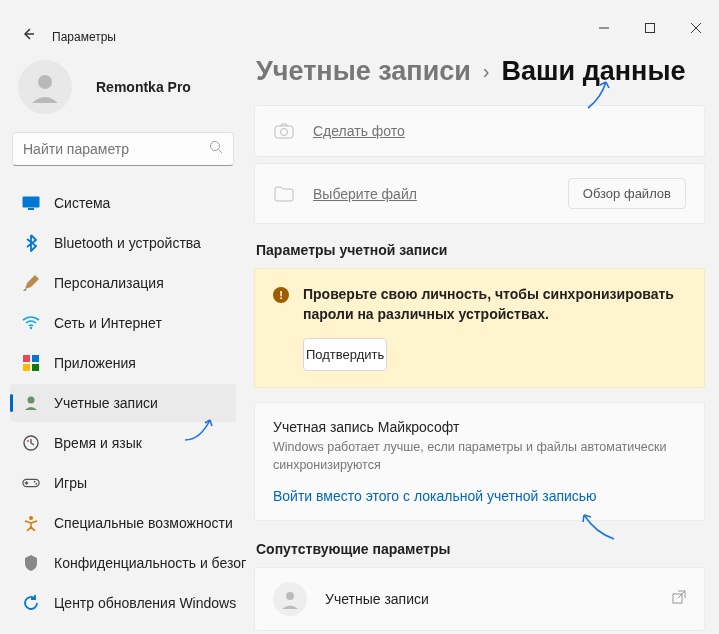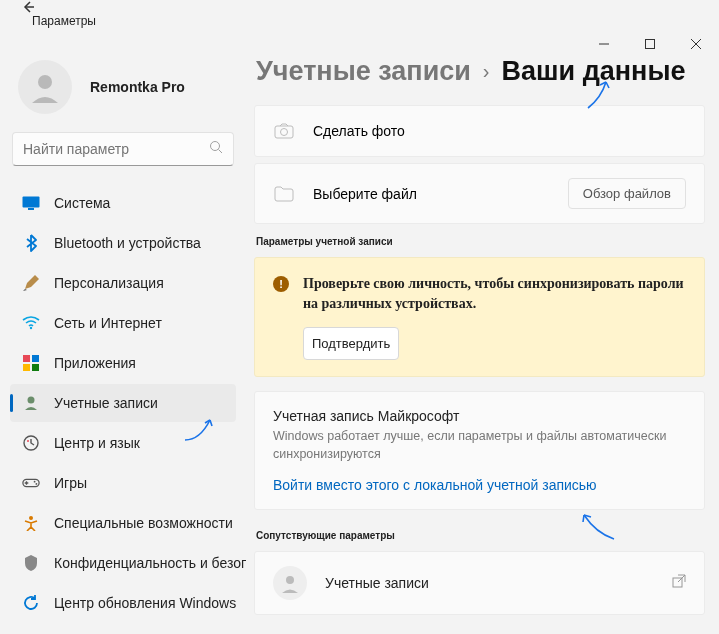--- a/index.html
+++ b/index.html
@@ -1,27 +1,27 @@
 <!DOCTYPE html>
 <html><head>
 <meta charset="utf-8">
 <style>
   * { box-sizing: border-box; margin: 0; padding: 0; font-family: "Segoe UI", -apple-system, sans-serif; }
   body { width: 719px; height: 634px; background: #f3f3f3; overflow: hidden; position: relative; }
 
-  .titlebar { height: 44px; display: flex; align-items: flex-start; padding: 0 0 0 18px; flex-direction: column; }
+  .titlebar { height: 44px; display: flex; align-items: flex-end; padding: 8px 0 0 18px; }
   .back-btn { width: 20px; height: 20px; display: flex; align-items: center; justify-content: center; cursor: pointer; }
   .title { margin-left: 14px; font-size: 12px; color: #222; }
   .win-controls { margin-left: auto; display: flex; }
   .win-btn { width: 46px; height: 32px; display: flex; align-items: center; justify-content: center; cursor: pointer; }
 
   .layout { display: flex; height: calc(100% - 44px); }
 
   .sidebar { width: 246px; padding: 8px 10px 0 10px; overflow: hidden; }
-  .user-area { display: flex; align-items: center; gap: 18px; padding: 8px 4px 18px 8px; }
+  .user-area { display: flex; align-items: center; gap: 24px; padding: 8px 4px 18px 8px; }
   .avatar { width: 54px; height: 54px; border-radius: 50%; background: #e8e8e8; display: flex; align-items: center; justify-content: center; }
   .user-name { font-size: 14px; font-weight: 600; color: #222; }
 
   .search { margin: 0 2px 18px 2px; height: 34px; background: #fcfcfc; border: 1px solid #e2e2e2; border-bottom: 1px solid #999; border-radius: 4px; display: flex; align-items: center; padding: 0 10px; }
   .search input { border: none; outline: none; flex: 1; background: transparent; font-size: 14px; color: #4d7c0f; }
   .search-icon { opacity: .55; }
 
   .nav { display: flex; flex-direction: column; gap: 2px; }
   .nav-item { height: 38px; display: flex; align-items: center; gap: 14px; padding: 0 10px 0 12px; border-radius: 4px; cursor: pointer; font-size: 14px; color: #222; position: relative; white-space: nowrap; }
   .nav-item.active { background: #eaeaea; }
@@ -30,30 +30,30 @@
 
   .content { flex: 1; padding: 12px 14px 0 8px; overflow-y: auto; position: relative; }
   .breadcrumb { display: flex; align-items: center; gap: 12px; margin-bottom: 18px; padding-left: 2px; }
   .crumb-parent { font-size: 27px; font-weight: 600; color: #777; }
   .crumb-sep { font-size: 20px; color: #777; }
   .crumb-current { font-size: 27px; font-weight: 700; color: #111; }
 
   .card { background: #fafafa; border: 1px solid #ebebeb; border-radius: 3px; margin-bottom: 6px; }
   .row { display: flex; align-items: center; padding: 14px 18px; gap: 18px; }
   .row-icon { width: 22px; height: 22px; display: flex; align-items: center; justify-content: center; opacity: .55; flex-shrink: 0; }
-  .row-label { flex: 1; font-size: 14px; color: #000000; }
+  .row-label { flex: 1; font-size: 14px; color: #737373; text-decoration: underline; }
   .row-btn { background: #fafafa; border: 1px solid #e1e1e1; border-radius: 4px; padding: 7px 14px; font-size: 13px; color: #555; cursor: pointer; }
 
-  .section-h { font-size: 10px; font-weight: 600; color: #222; margin: 12px 0 10px 2px; }
+  .section-h { font-size: 14px; font-weight: 600; color: #222; margin: 18px 0 10px 2px; }
 
   .banner { background: #fff4ce; border: 1px solid #f3e9c2; border-radius: 3px; padding: 16px 18px; margin-bottom: 14px; }
   .banner-row { display: flex; gap: 14px; align-items: flex-start; }
   .banner-icon { width: 16px; height: 16px; border-radius: 50%; background: #9d5d00; color: #fff; display: flex; align-items: center; justify-content: center; font-size: 11px; font-weight: 700; flex-shrink: 0; margin-top: 2px; }
-  .banner-text { font-size: 14px; font-weight: 600; color: #222; line-height: 1.4; font-family: Liberation Serif, serif; }
-  .banner-btn { margin: 14px 0 0 30px; background: #fff; border: 1px solid #d8d8d8; border-radius: 4px; padding: 8px 8px; font-size: 13px; color: #222; cursor: pointer; }
+  .banner-text { font-size: 14px; font-weight: 600; color: #222; line-height: 1.4; }
+  .banner-btn { margin: 14px 0 0 30px; background: #fff; border: 1px solid #d8d8d8; border-radius: 4px; padding: 8px 2px; font-size: 13px; color: #222; cursor: pointer; }
 
   .subcard { background: #fafafa; border: 1px solid #ebebeb; border-radius: 3px; padding: 16px 18px; margin-bottom: 20px; }
   .sub-h { font-size: 14px; color: #222; margin-bottom: 4px; }
   .sub-d { font-size: 12.5px; color: #777; line-height: 1.4; margin-bottom: 14px; }
   .link { font-size: 14px; color: #0067c0; cursor: pointer; }
 
   .rel-card { background: #fafafa; border: 1px solid #ebebeb; border-radius: 3px; }
   .rel-row { display: flex; align-items: center; padding: 14px 18px; gap: 18px; }
   .rel-avatar { width: 34px; height: 34px; border-radius: 50%; background: #eee; display: flex; align-items: center; justify-content: center; }
   .rel-label { flex: 1; font-size: 14px; color: #222; }
@@ -176,21 +176,21 @@
           <span>Учетные записи</span>
         </div>
         <div class="nav-item">
           <span class="nav-icon">
             <svg width="16" height="16" viewBox="0 0 16 16">
               <circle cx="8" cy="8" r="7" stroke="#555" fill="none" stroke-width="1.4"></circle>
               <path d="M8 4 V8 L11 10" stroke="#555" fill="none" stroke-width="1.4"></path>
               <circle cx="5" cy="6" r="1" fill="#e74856"></circle>
             </svg>
           </span>
-          <span>Центр и язык</span>
+          <span>Время и язык</span>
         </div>
         <div class="nav-item">
           <span class="nav-icon">
             <svg width="20" height="14" viewBox="0 0 20 14">
               <rect x="1" y="3" width="18" height="8" rx="4" fill="none" stroke="#555" stroke-width="1.4"></rect>
               <path d="M5 5 V9 M3 7 H7" stroke="#555" stroke-width="1.4"></path>
               <circle cx="14" cy="5.5" r="1" fill="#555"></circle>
               <circle cx="16" cy="8" r="1" fill="#555"></circle>
             </svg>
           </span>

